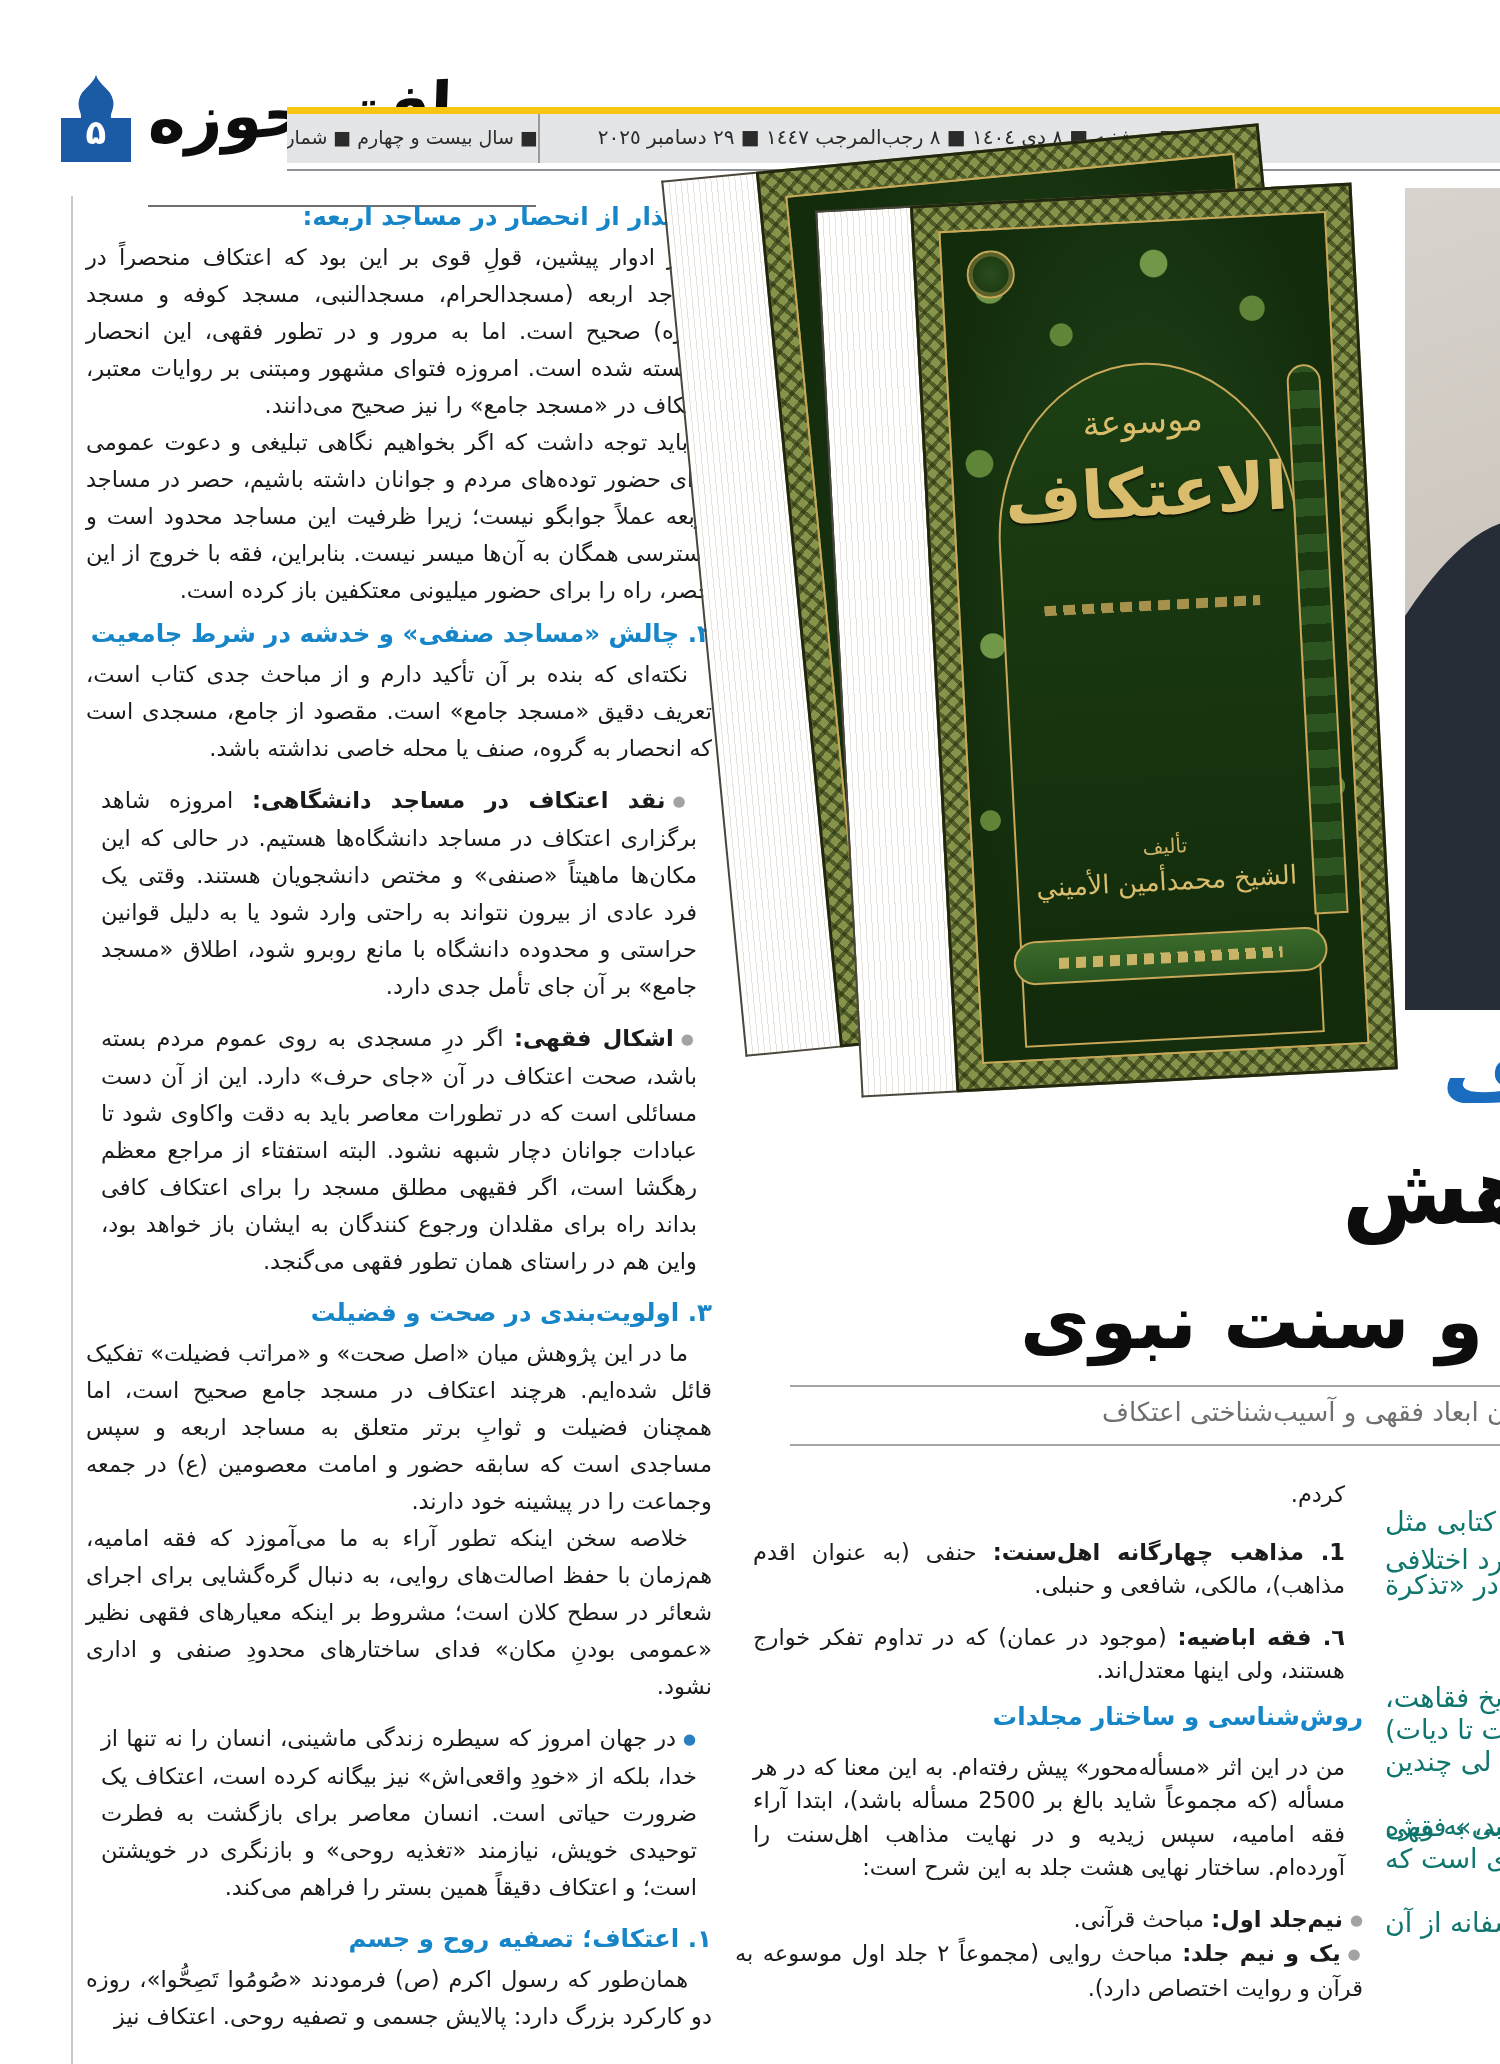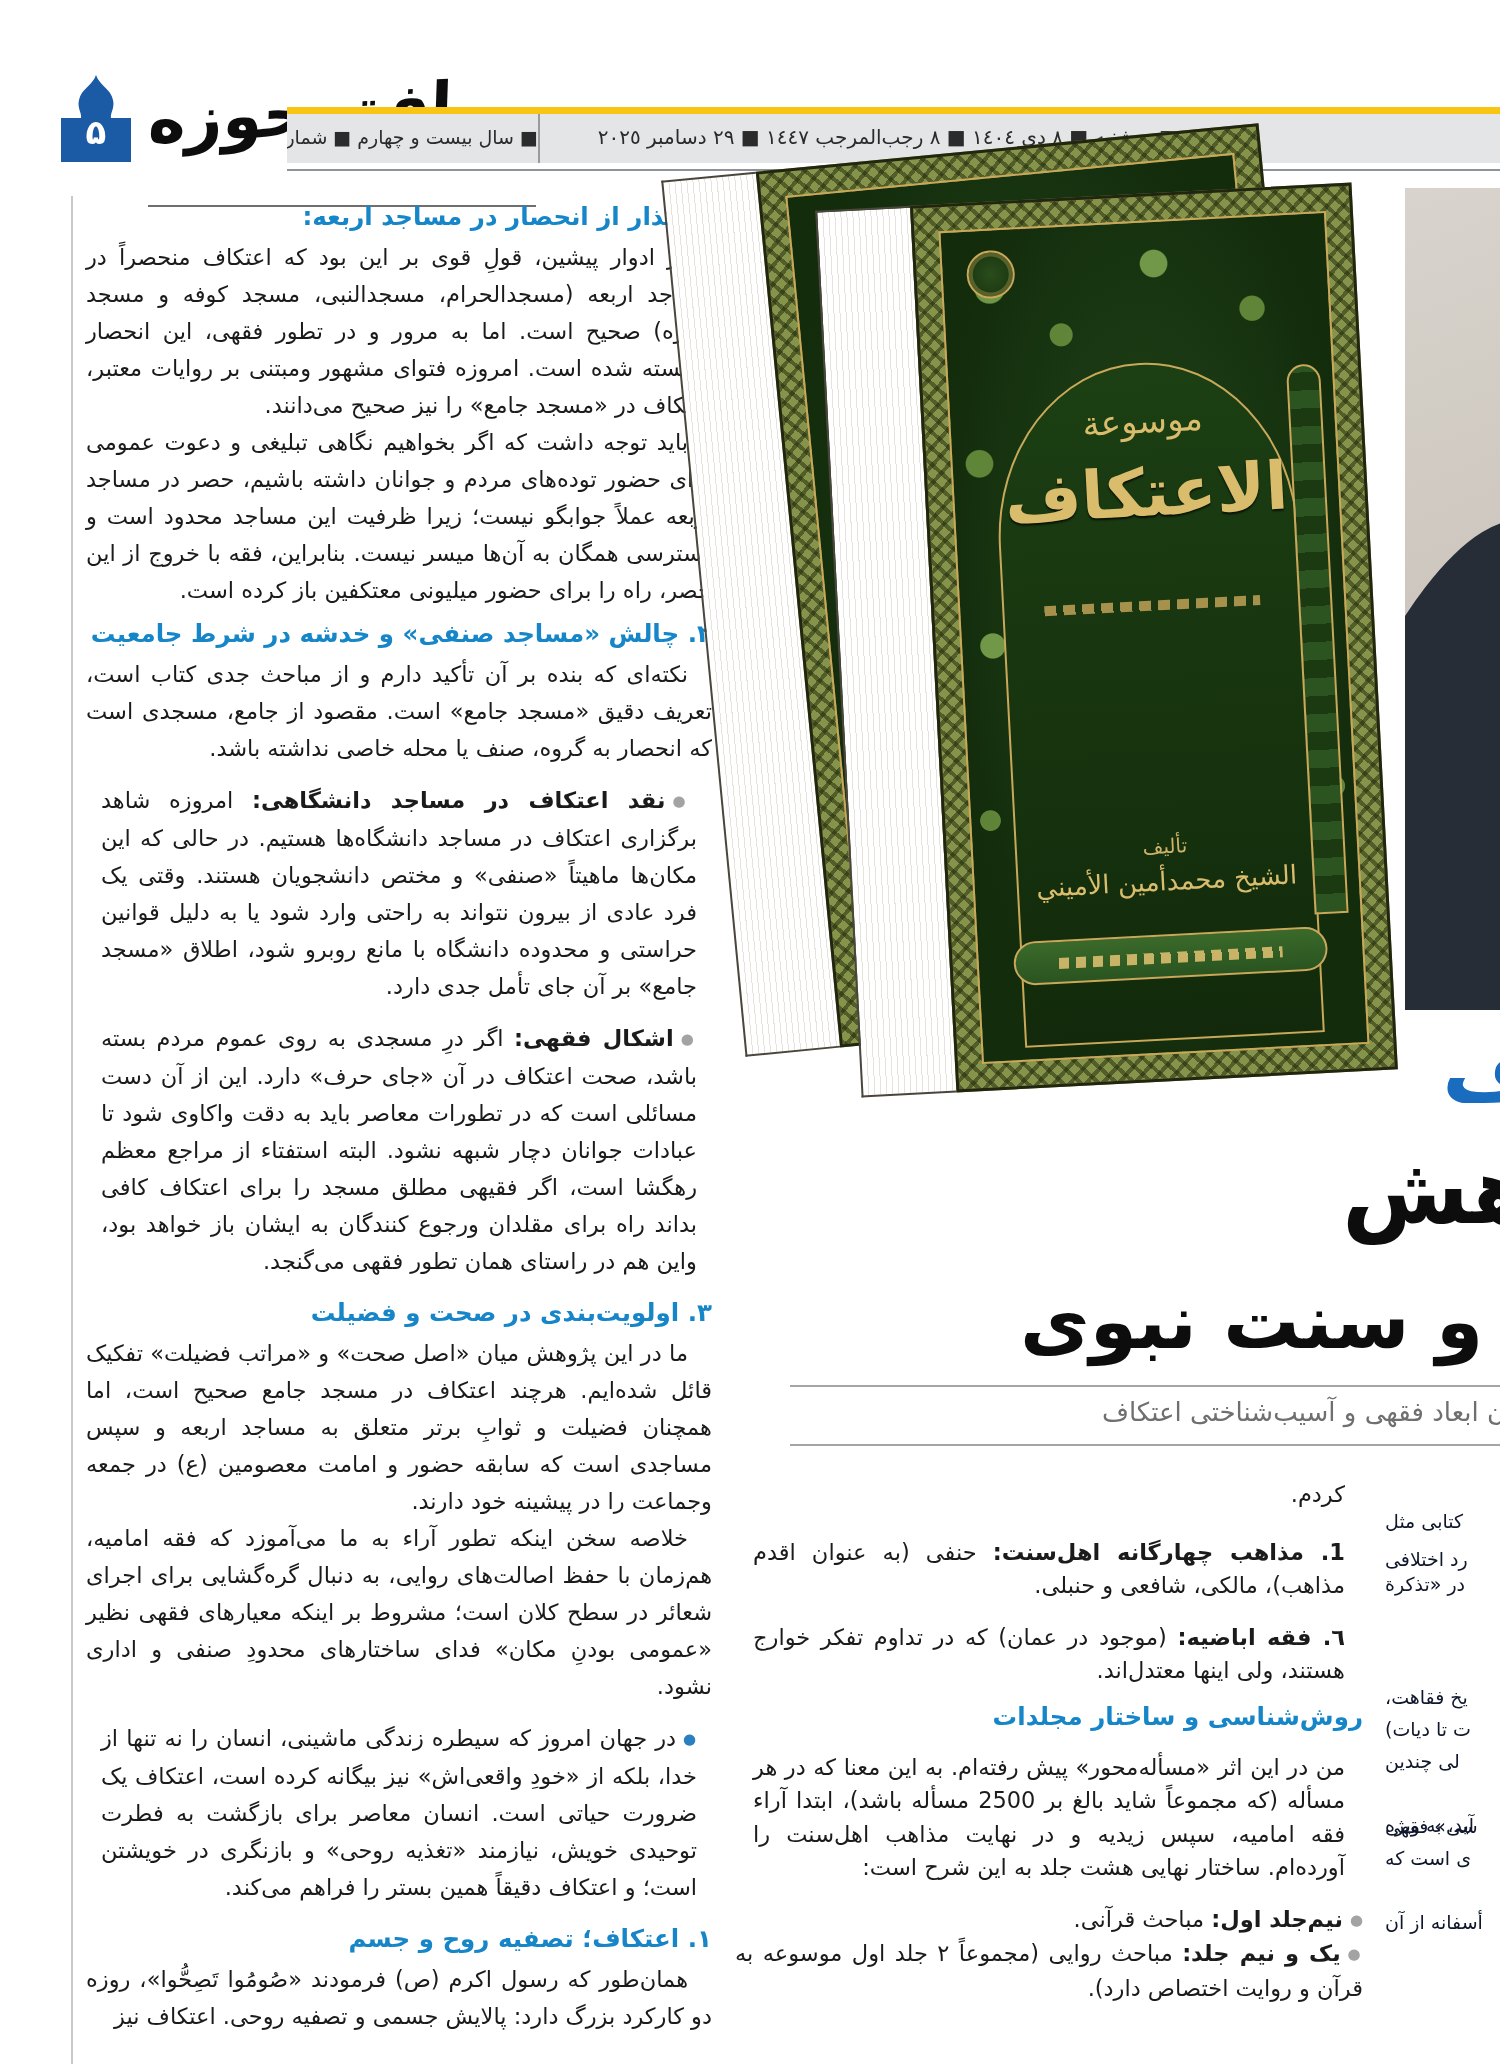--- a/index.html
+++ b/index.html
@@ -98,21 +98,21 @@
   
   #mid-col{position:absolute;left:735px;top:1460px;width:628px;direction:rtl;text-align:justify;
     font-size:22.5px;line-height:33.5px}
   #mid-col p{margin:18px}
   #mid-col .tail{margin-bottom:24px}
   #mid-col .numbered{margin-bottom:13px}
   #mid-col .h-blue{font-size:24.5px;line-height:32px;color:#1686c8;font-weight:bold;margin:10px 0 9px;text-align:right}
   #mid-col .bullet{margin:0}
 
   
-  .rf{position:absolute;left:1385px;direction:rtl;white-space:nowrap;font-size:19px;line-height:33px;color:#0f172a}
+  .rf{position:absolute;left:1385px;direction:rtl;white-space:nowrap;font-size:27px;line-height:33px;color:#0f766e}
 </style>
 </head>
 <body>
 
 <div id="dome" data-name="page-number-badge">
   <svg viewBox="0 0 82 92" data-name="mosque-dome-icon">
     <path d="M41 3 C38 13 26 17 24 28 C22 36 27 41 26 46 L6 46 L6 90 L76 90 L76 46 L56 46 C55 41 60 36 58 28 C56 17 44 13 41 3 Z" fill="#1b5aa5"></path>
   </svg>
 </div>
 <div id="page-num" data-name="page-number">۵</div>

